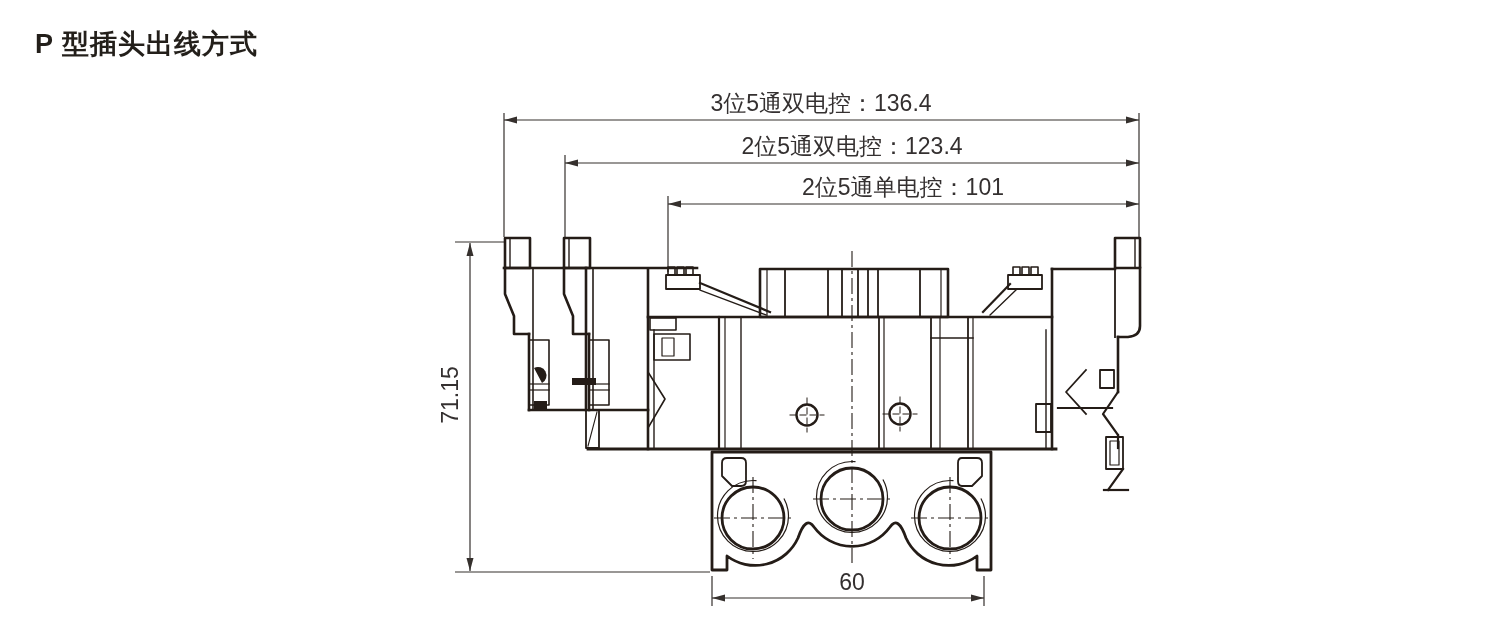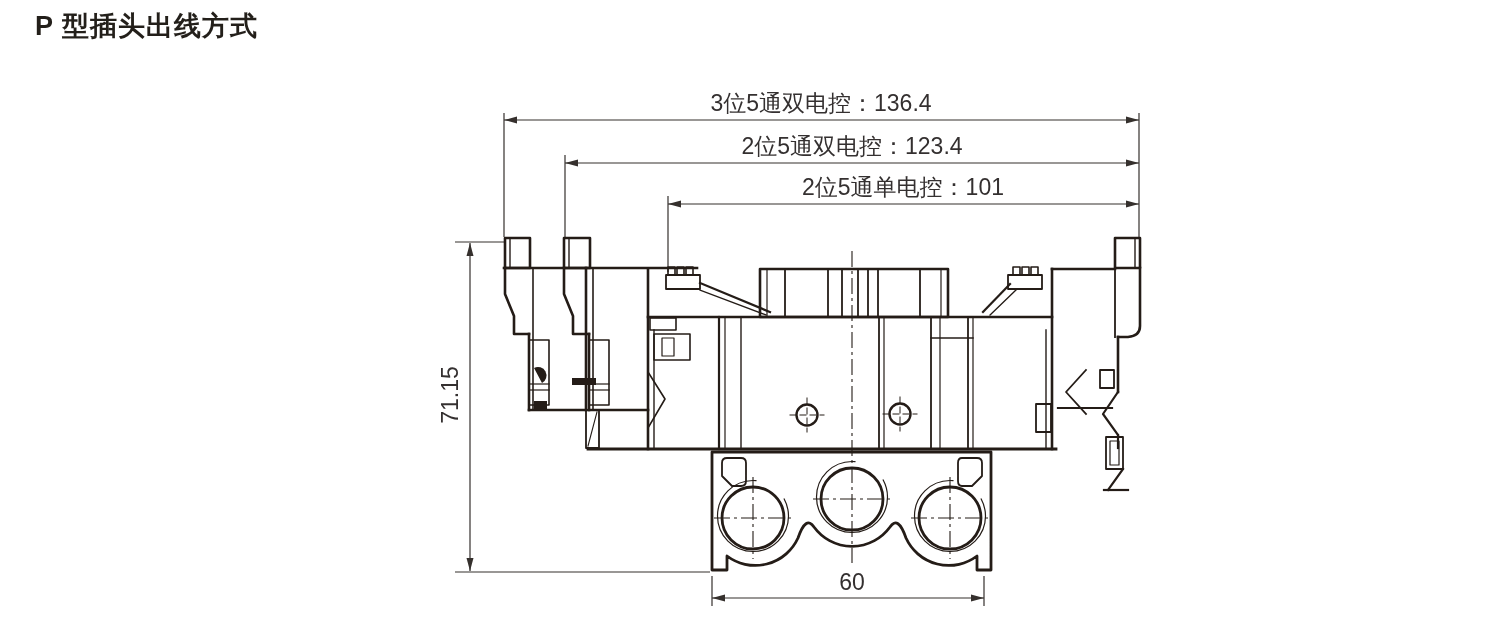--- a/index.html
+++ b/index.html
@@ -4,21 +4,21 @@
 <style>
   html,body{margin:0;padding:0;background:#ffffff;}
   .canvas{
     position:relative;
     width:1505px;height:631px;
     background:#ffffff;
     font-family:"Liberation Sans", sans-serif;
     overflow:hidden;
   }
   .title{
-    position:absolute;left:35px;top:8px;
+    position:absolute;left:35px;top:26px;
     font-size:27px;font-weight:bold;letter-spacing:1px;
     color:#231f1a;margin:0;
   }
   svg{position:absolute;left:0;top:0;}
   svg text{
     font-family:"Liberation Sans", sans-serif;
     font-size:23px;fill:#343030;
   }
 </style>
 </head>

